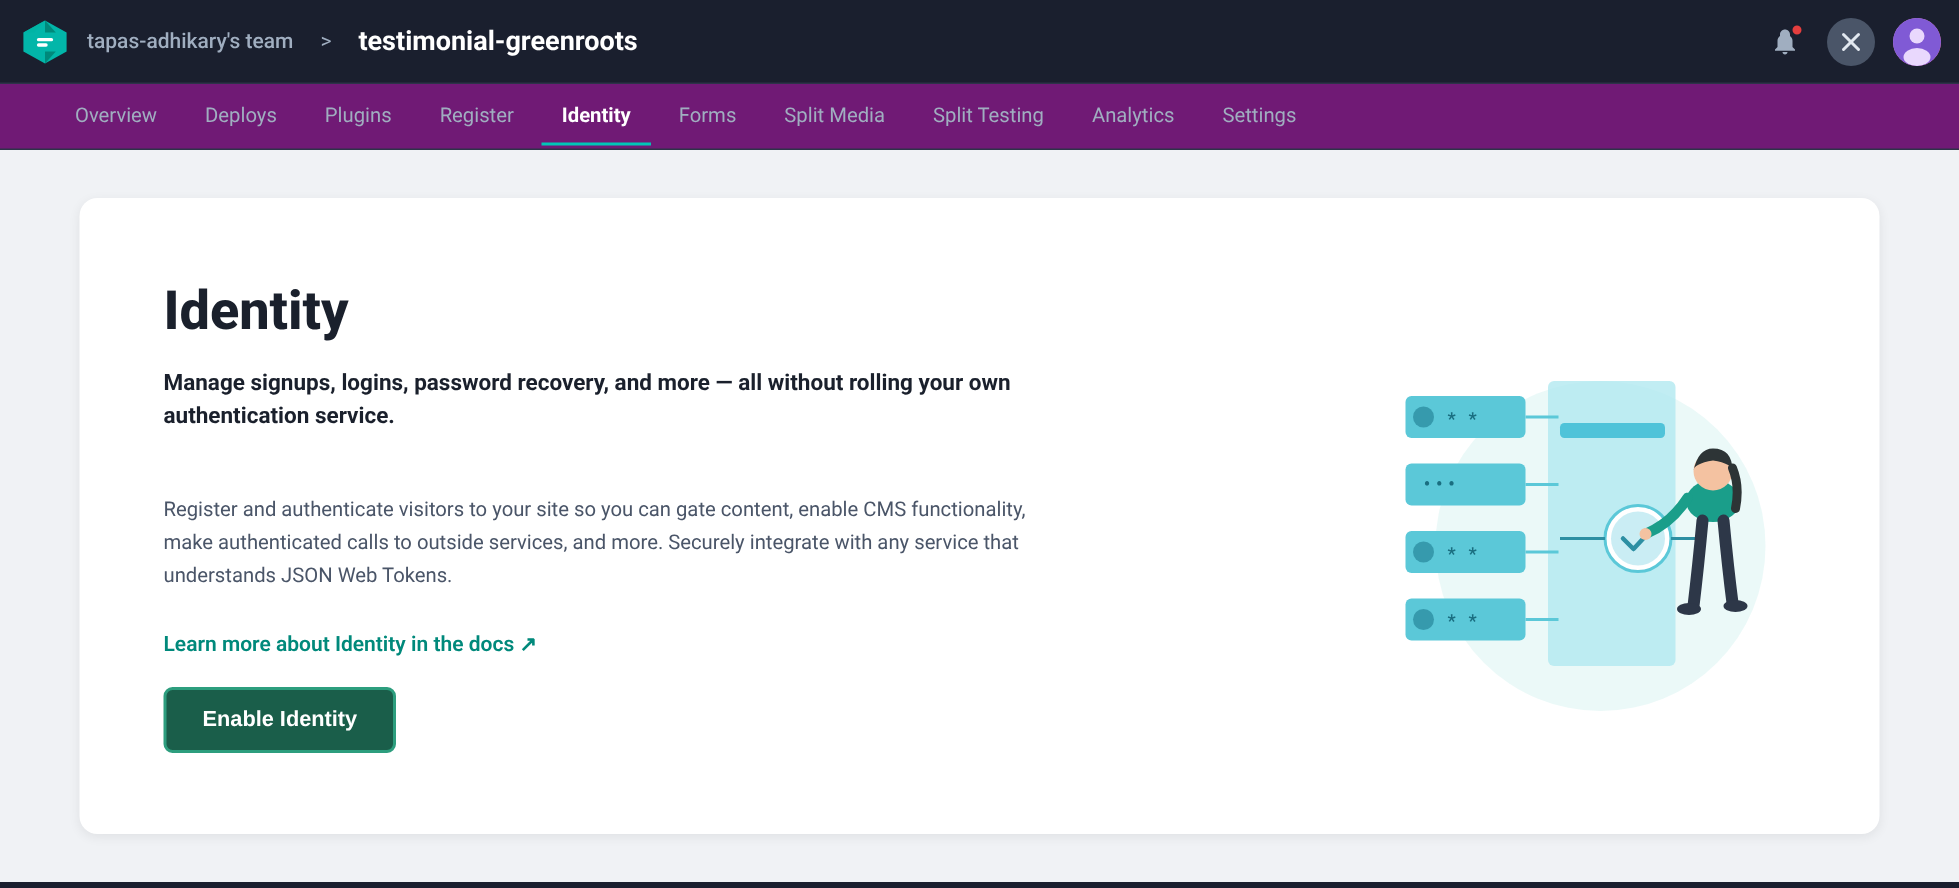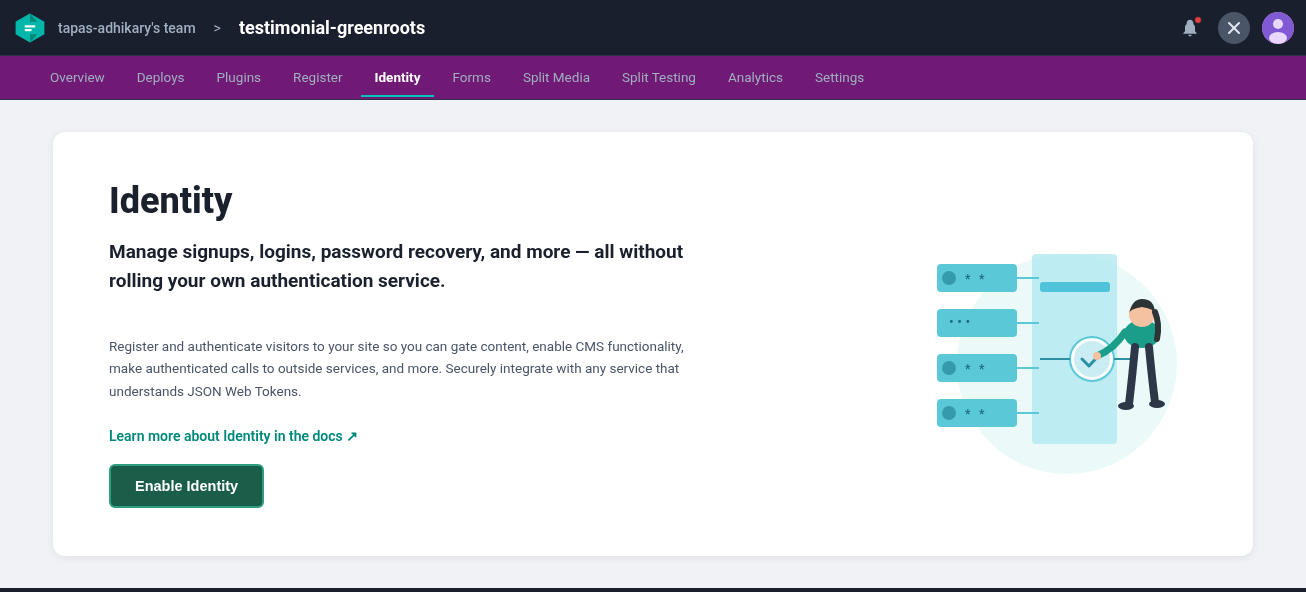--- a/index.html
+++ b/index.html
@@ -145,21 +145,21 @@
       max-width: 580px;
       flex: 1;
     }
     .page-title {
       font-size: 36px;
       font-weight: 800;
       color: #1a202c;
       margin-bottom: 16px;
     }
     .subtitle {
-      font-size: 19px;
+      font-size: 15px;
       font-weight: 700;
       color: #1a202c;
       line-height: 1.5;
       margin-bottom: 20px;
     }
     .description {
       font-size: 13.5px;
       color: #4a5568;
       line-height: 1.65;
       margin-bottom: 24px;

